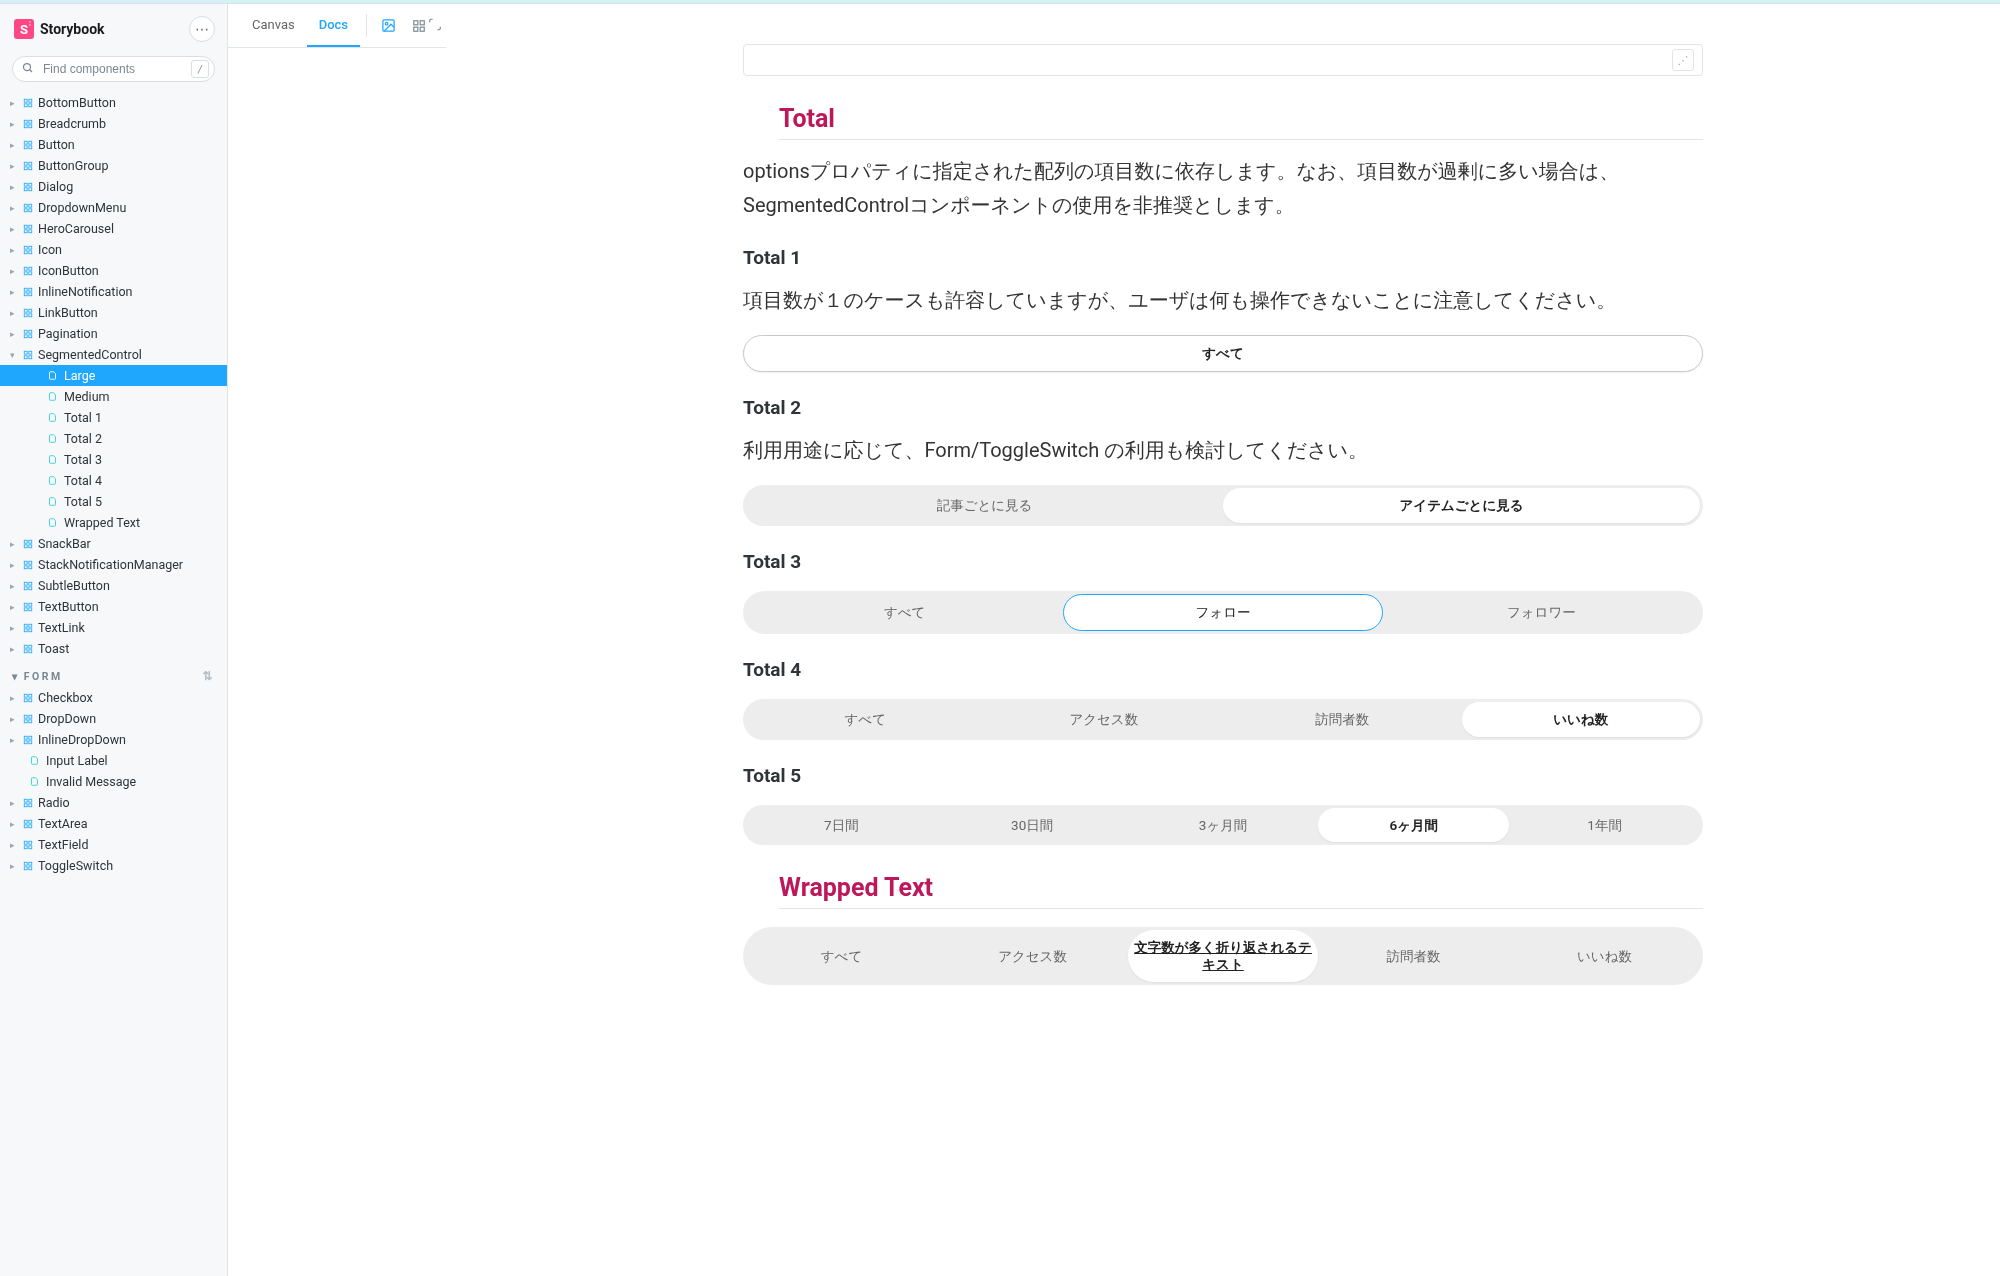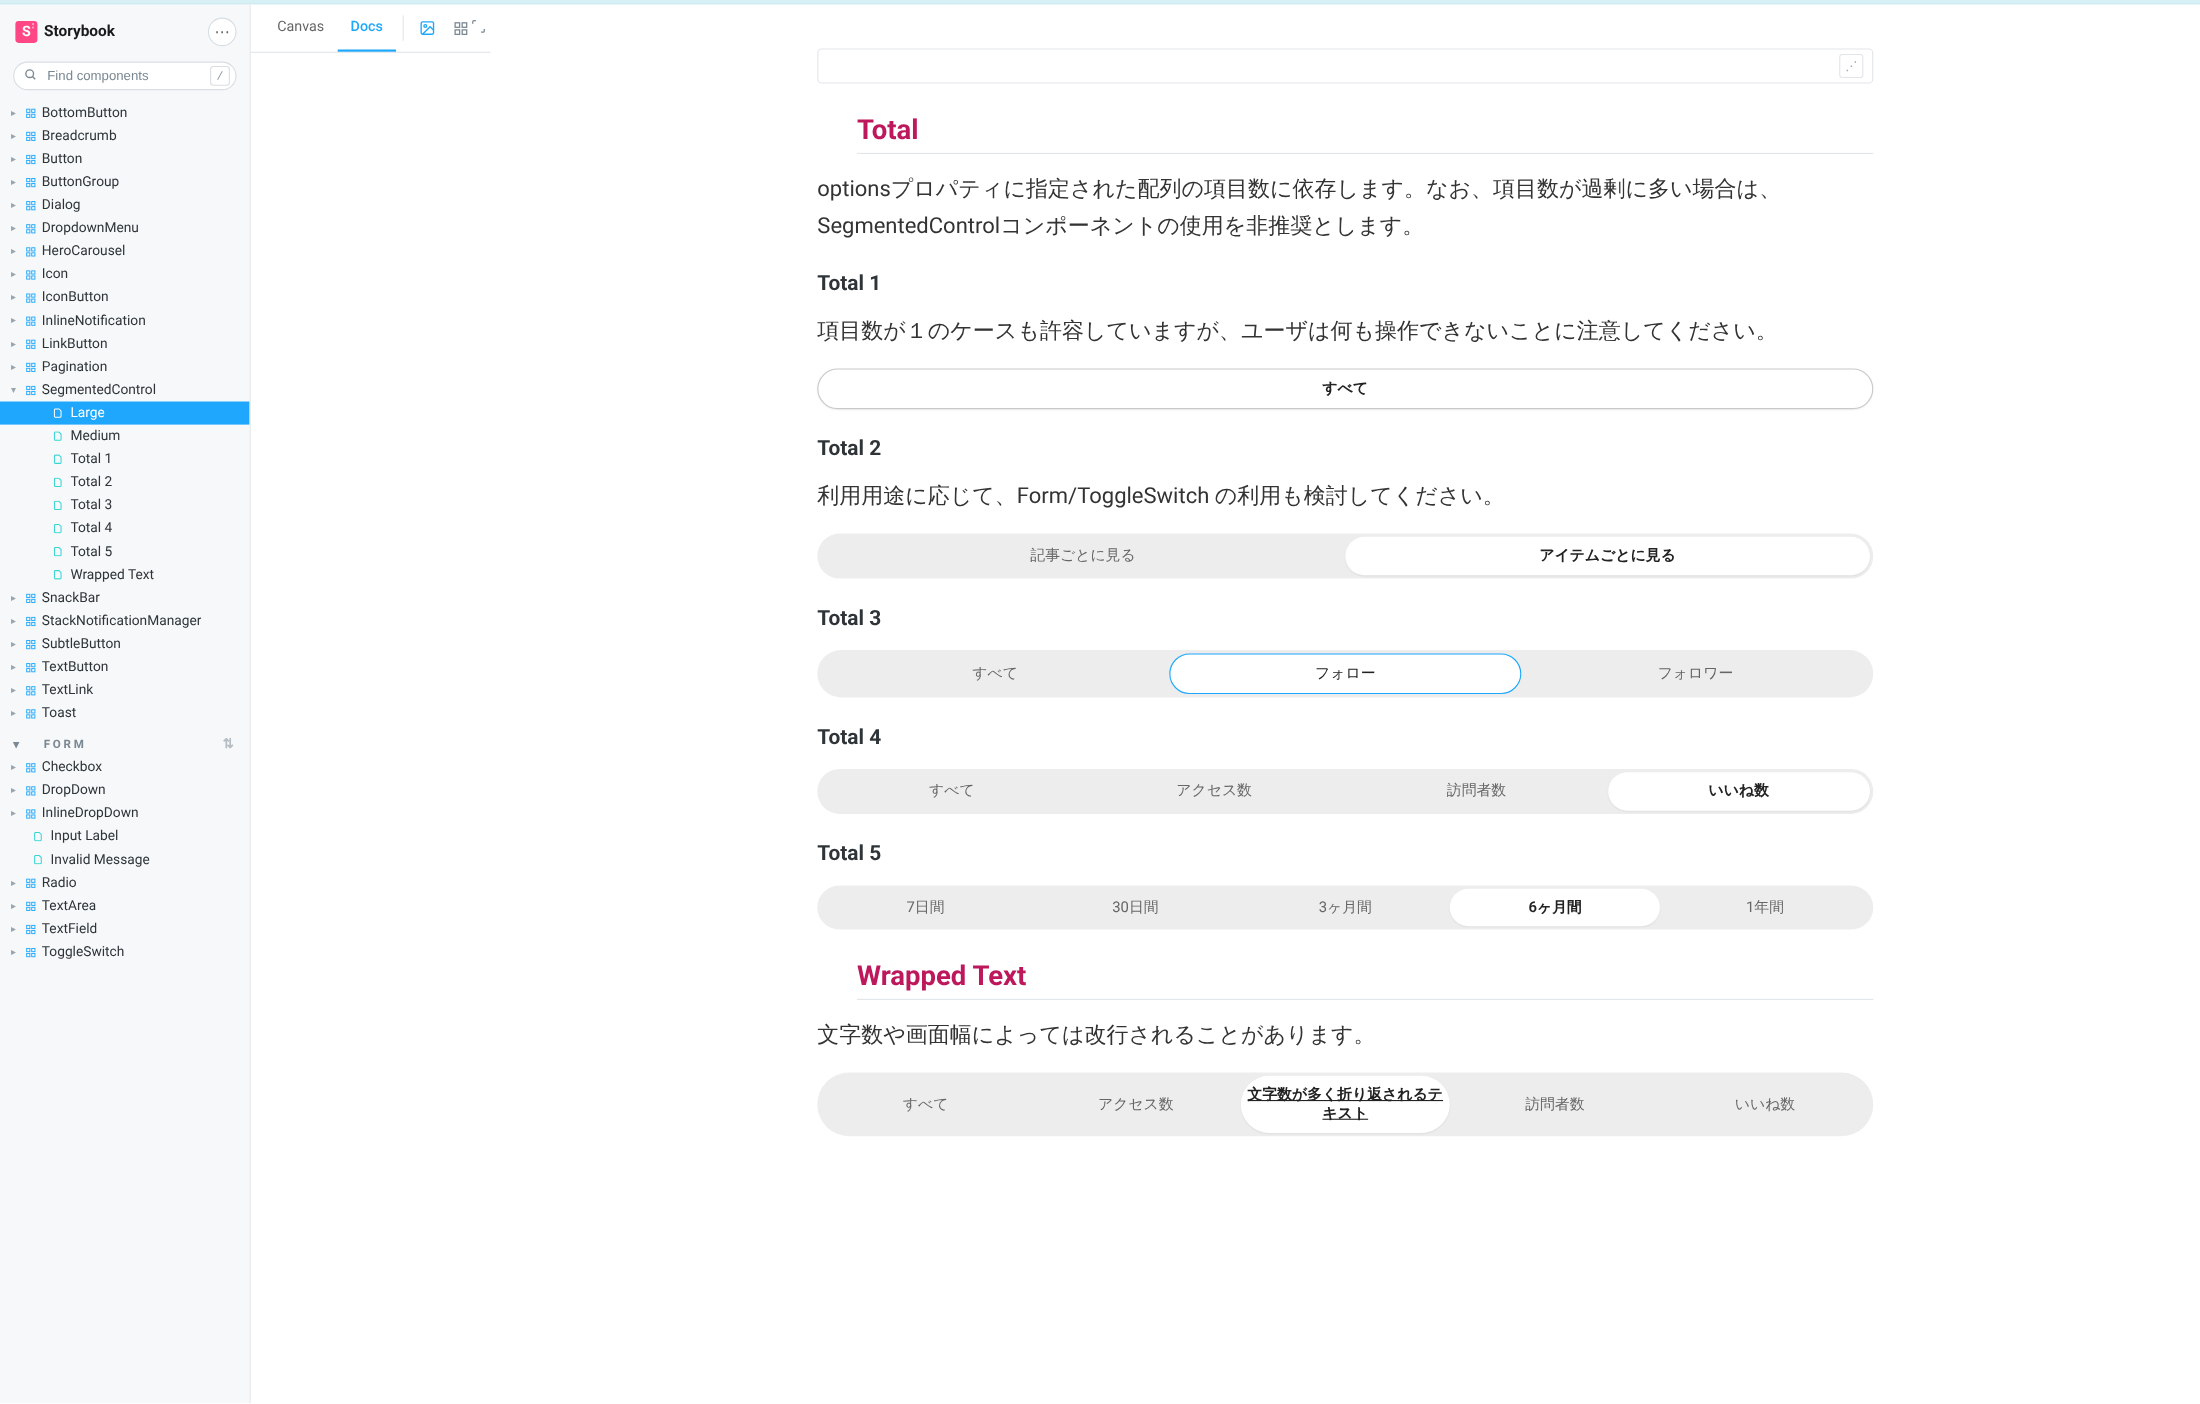--- a/index.html
+++ b/index.html
@@ -387,21 +387,21 @@
               <rect x="3" y="3" width="7" height="7"></rect>
               <rect x="14" y="3" width="7" height="7"></rect>
               <rect x="3" y="14" width="7" height="7"></rect>
               <rect x="14" y="14" width="7" height="7"></rect>
             </svg>
           </span>
           <span class="lbl">Toast</span>
         </div>
         <div class="tree-group-head">
           <span class="caret">▾</span>
-          <span style="margin-left:20px">FORM</span>
+          <span style="margin-left:4px">FORM</span>
           <span class="sort">⇅</span>
         </div>
         <div class="tree-item">
           <span class="caret">▸</span>
           <span class="comp-ico">
             <svg width="10" height="10" viewBox="0 0 24 24" fill="none" stroke="currentColor" stroke-width="2">
               <rect x="3" y="3" width="7" height="7"></rect>
               <rect x="14" y="3" width="7" height="7"></rect>
               <rect x="3" y="14" width="7" height="7"></rect>
               <rect x="14" y="14" width="7" height="7"></rect>
@@ -595,21 +595,20 @@
                 <span>3ヶ月間</span>
               </div>
               <div class="seg-opt active">
                 <span>6ヶ月間</span>
               </div>
               <div class="seg-opt">
                 <span>1年間</span>
               </div>
             </div>
             <h2 class="sec">Wrapped Text</h2>
-            <p class="desc">文字数や画面幅によっては改行されることがあります。</p>
             <div class="seg">
               <div class="seg-opt">
                 <span>すべて</span>
               </div>
               <div class="seg-opt">
                 <span>アクセス数</span>
               </div>
               <div class="seg-opt active" style="max-width: 190px; text-decoration: underline;">
                 <span>文字数が多く折り返されるテキスト</span>
               </div>

